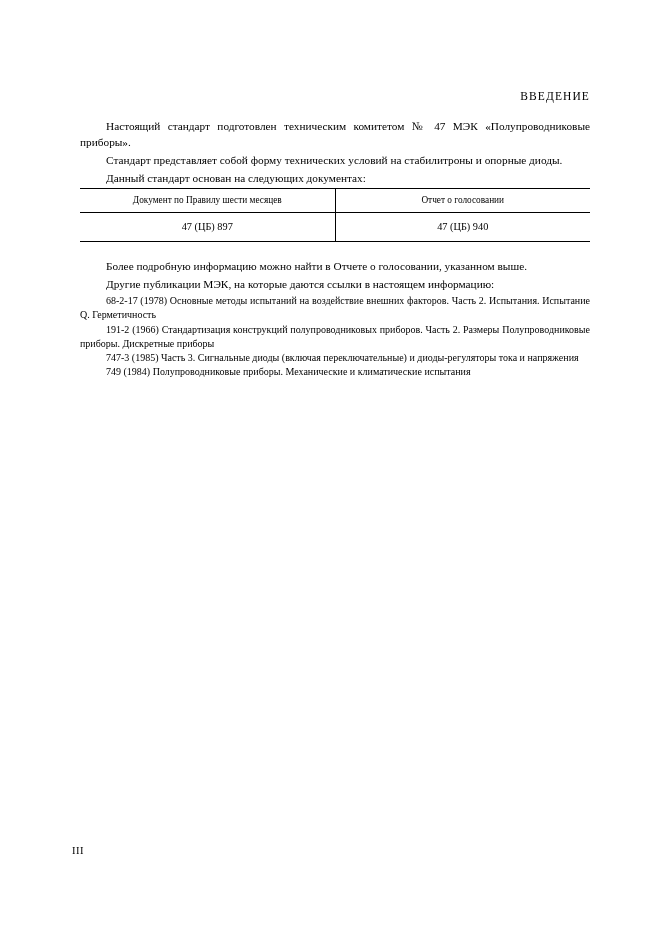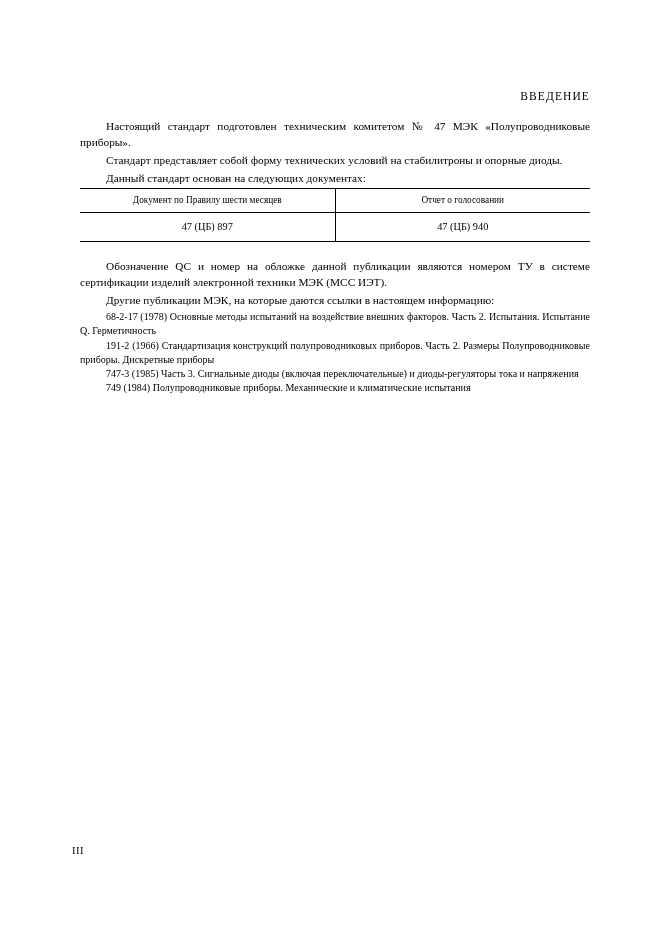--- a/index.html
+++ b/index.html
@@ -117,21 +117,21 @@
         </thead>
         <tbody>
           <tr>
             <td class="left-col">47 (ЦБ) 897</td>
             <td>47 (ЦБ) 940</td>
           </tr>
         </tbody>
       </table>
     </div>
 
-    <p class="para">Обозначение QC и номер на обложке данной публикации являются номером ТУ в системе сертификации изделий электронной техники МЭК (МСС ИЭТ).</p>
+    <p class="para">Более подробную информацию можно найти в Отчете о голосовании, указанном выше.</p>
     <p class="para">Другие публикации МЭК, на которые даются ссылки в настоящем информацию:</p>
 
     <div class="refs">
       <p class="ref-line">68-2-17 (1978) Основные методы испытаний на воздействие внешних факторов. Часть 2. Испытания. Испытание Q. Герметичность</p>
       <p class="ref-line">191-2 (1966) Стандартизация конструкций полупроводниковых приборов. Часть 2. Размеры Полупроводниковые приборы. Дискретные приборы</p>
       <p class="ref-line">747-3 (1985) Часть 3. Сигнальные диоды (включая переключательные) и диоды-регуляторы тока и напряжения</p>
       <p class="ref-line">749 (1984)  Полупроводниковые приборы. Механические и климатические испытания</p>
     </div>
 
   </div>

